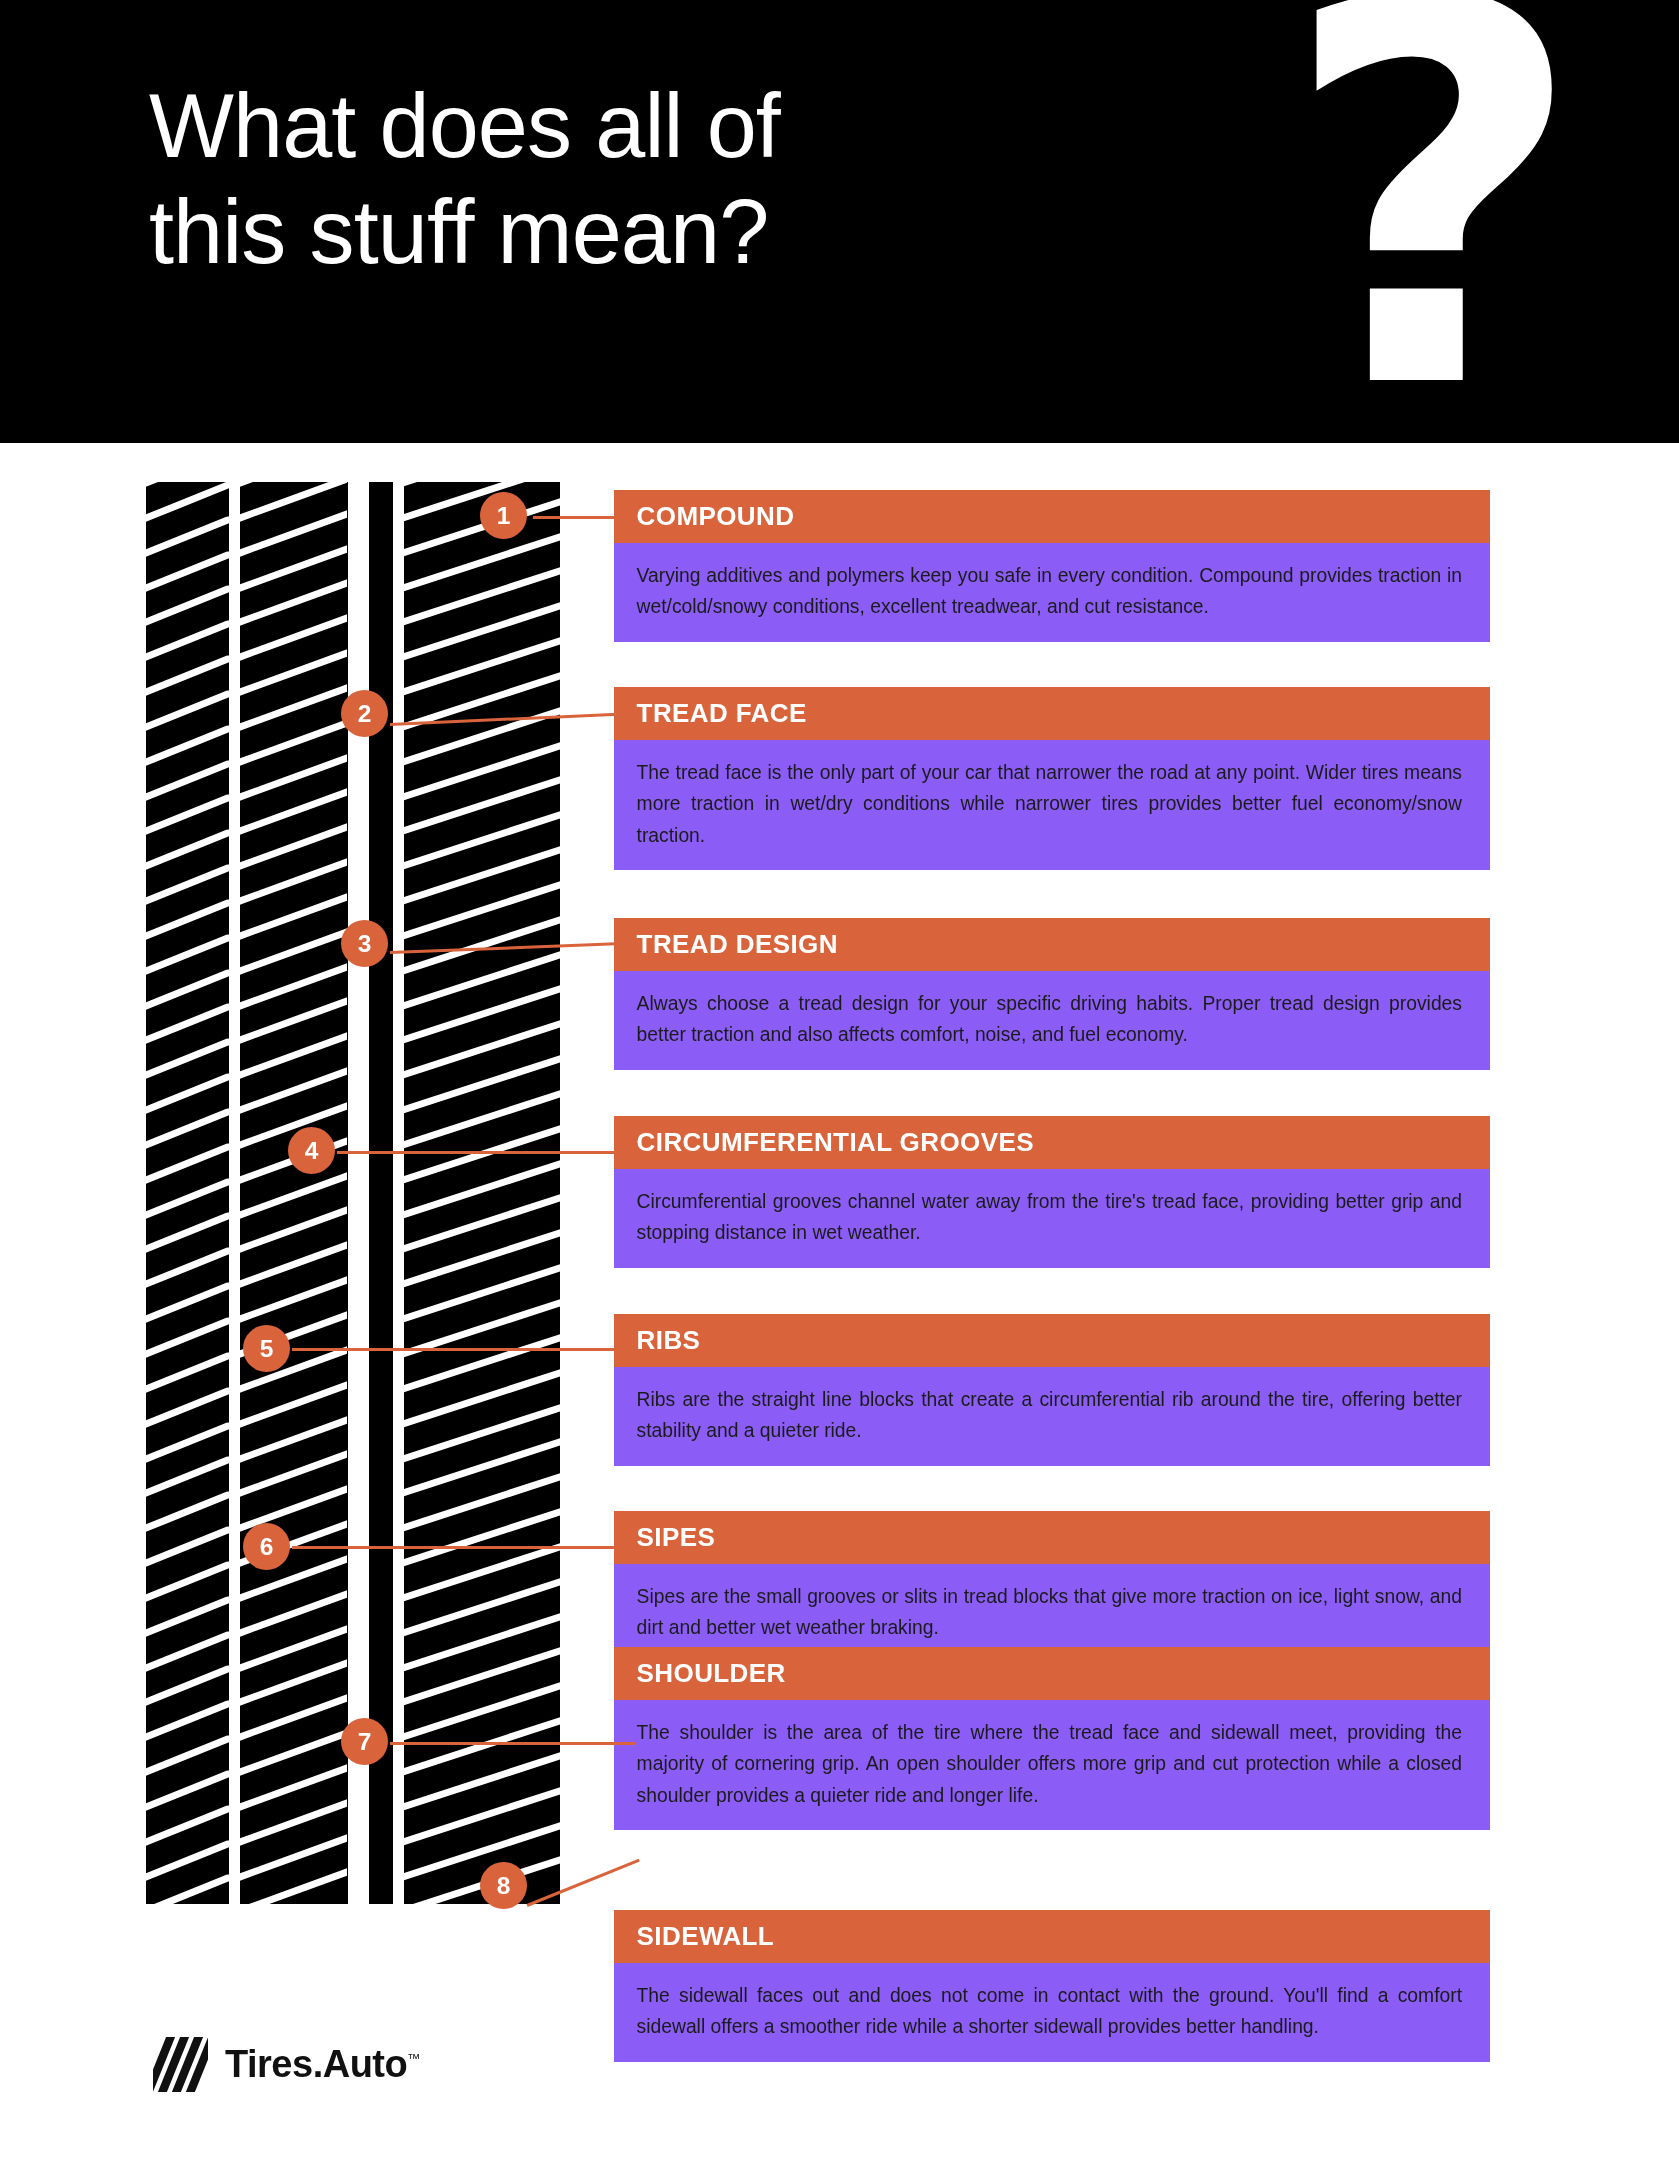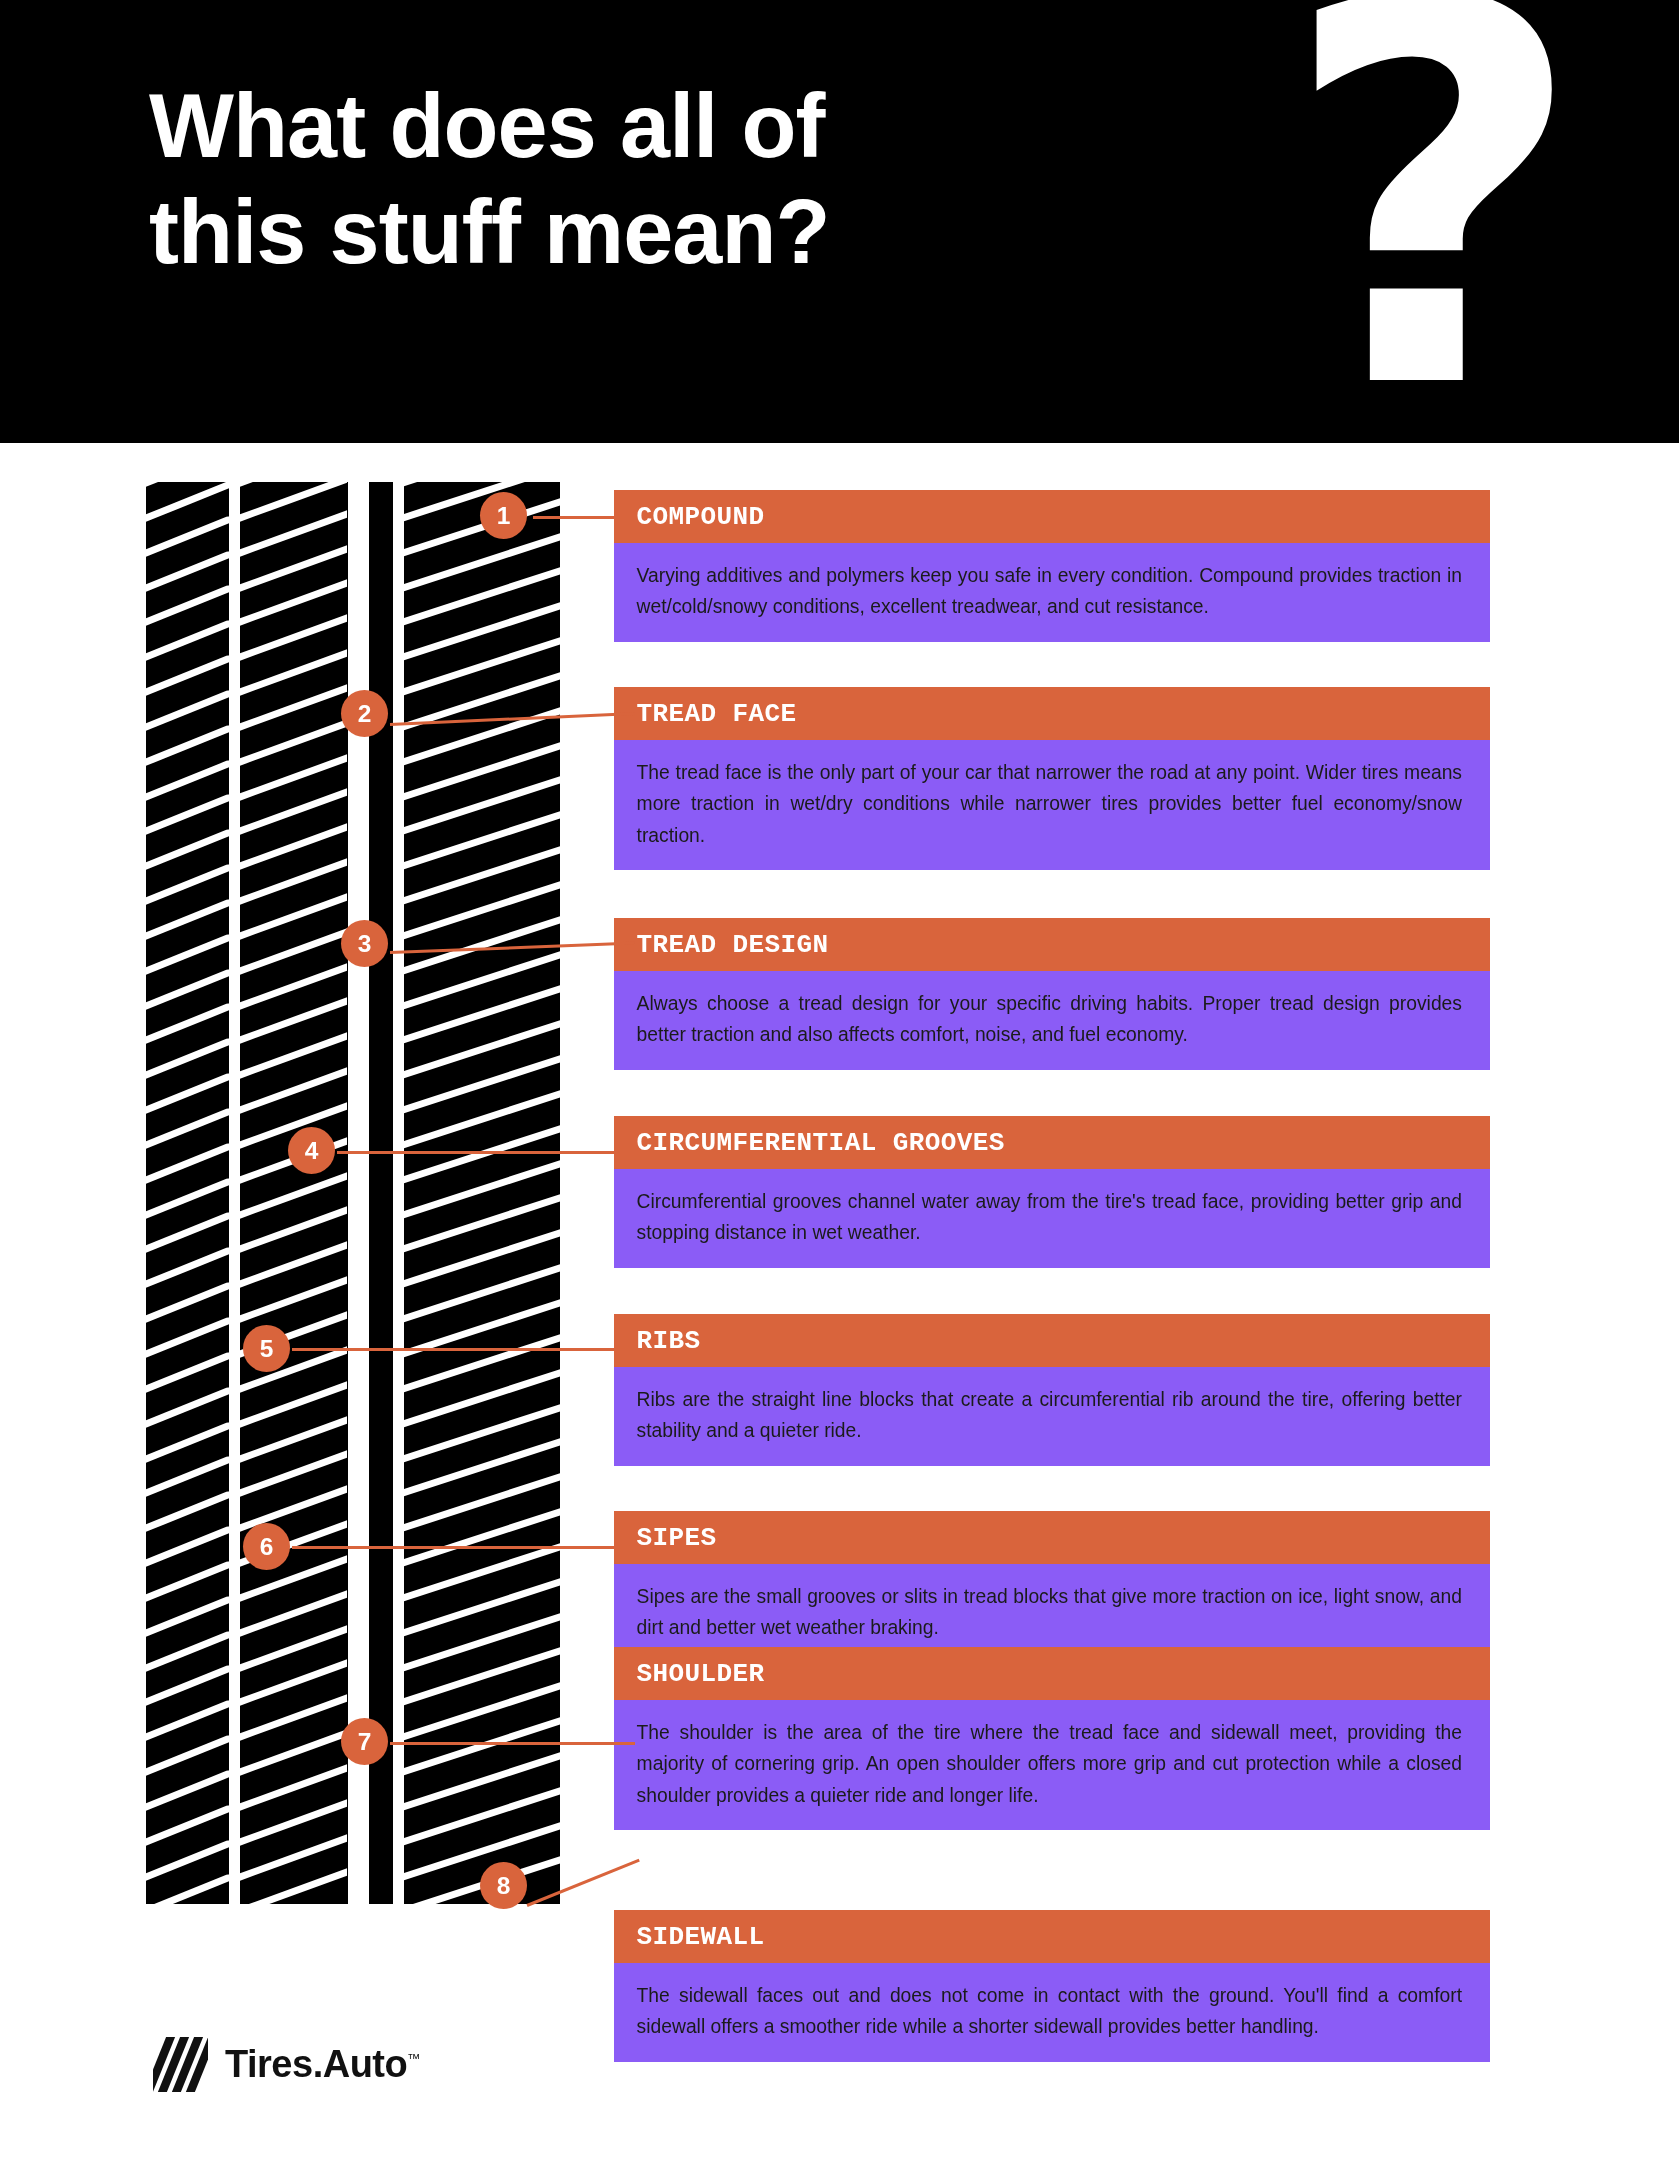--- a/index.html
+++ b/index.html
@@ -24,21 +24,21 @@
     background: #000000;
     overflow: hidden;
   }
   .header-title {
     position: absolute;
     left: 149px;
     top: 73px;
     width: 1036px;
     color: #ffffff;
     font-size: 90px;
-    font-weight: bold;
+    font-weight: normal;
     line-height: 1.18;
     letter-spacing: -0.9px;
   }
   .header-title .line2 { display: block; }
   .question-mark {
     position: absolute;
     right: 94px;
     top: -66px;
     color: #ffffff;
     font-size: 527px;
@@ -92,21 +92,20 @@
     display: flex;
     align-items: center;
     padding-left: 22.6px;
     box-sizing: border-box;
   }
   .item-header span {
     color: #ffffff;
     font-size: 26px;
     font-weight: bold;
     letter-spacing: 0.4px;
-    font-family: Liberation Mono, monospace;
   }
   .item-body {
     background: #8b5cf6;
     padding: 17px 28px 19px 22.6px;
     box-sizing: border-box;
   }
   .item-body p {
     margin: 0;
     color: #1b1b1b;
     font-size: 19.3px;

